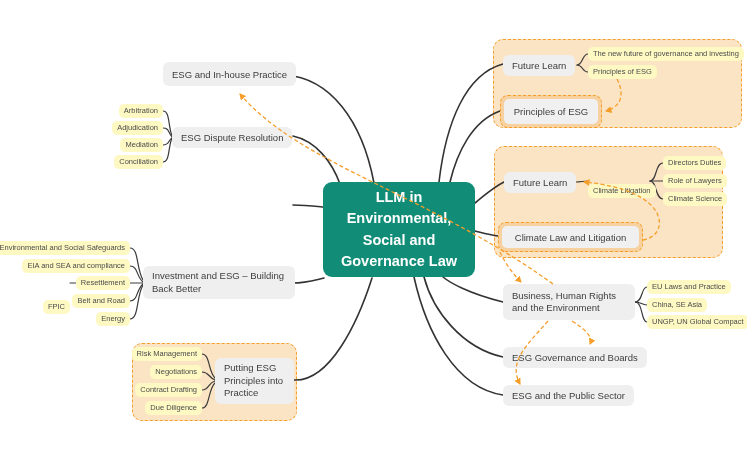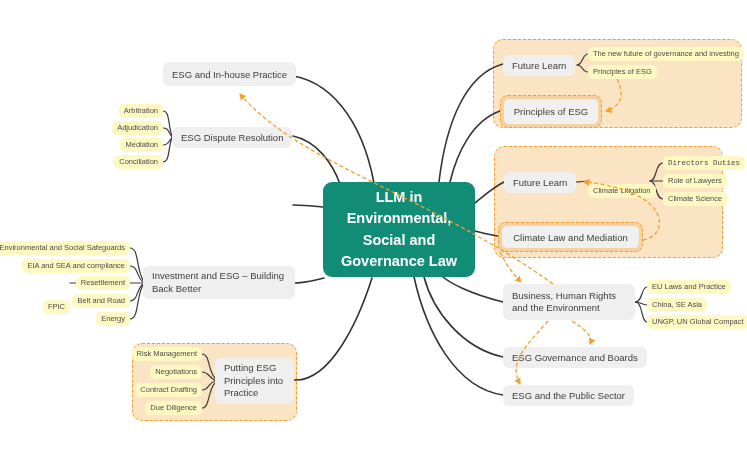--- a/index.html
+++ b/index.html
@@ -105,26 +105,26 @@
   <div class="topic" style="left:503px;top:55px;height:21px;">Future Learn</div>
   <div class="child" style="left:588px;top:47px;">The new future of governance and investing</div>
   <div class="child" style="left:588px;top:65px;">Principles of ESG</div>
 
   <div class="hl" style="left:500px;top:95px;width:102px;height:33px;">
     <div class="hl-inner">Principles of ESG</div>
   </div>
 
   <div class="topic" style="left:504px;top:172px;height:21px;">Future Learn</div>
   <div class="child" style="left:588px;top:184px;">Climate Litigation</div>
-  <div class="child" style="left:663px;top:156px;font-family:Liberation Mono, monospace;">Directors Duties</div>
+  <div class="child" style="left:663px;top:156px;">Directors Duties</div>
   <div class="child" style="left:663px;top:174px;">Role of Lawyers</div>
   <div class="child" style="left:663px;top:192px;">Climate Science</div>
 
   <div class="hl" style="left:498px;top:222px;width:145px;height:30px;">
-    <div class="hl-inner">Climate Law and Mediation</div>
+    <div class="hl-inner">Climate Law and Litigation</div>
   </div>
 
   <div class="topic multi" style="left:503px;top:284px;width:132px;height:36px;">Business, Human Rights and the Environment</div>
   <div class="child" style="left:647px;top:280px;">EU Laws and Practice</div>
   <div class="child" style="left:647px;top:298px;">China, SE Asia</div>
   <div class="child" style="left:647px;top:315px;">UNGP, UN Global Compact</div>
 
   <div class="topic" style="left:503px;top:347px;height:21px;">ESG Governance and Boards</div>
 
   <div class="topic" style="left:503px;top:385px;height:21px;">ESG and the Public Sector</div>

